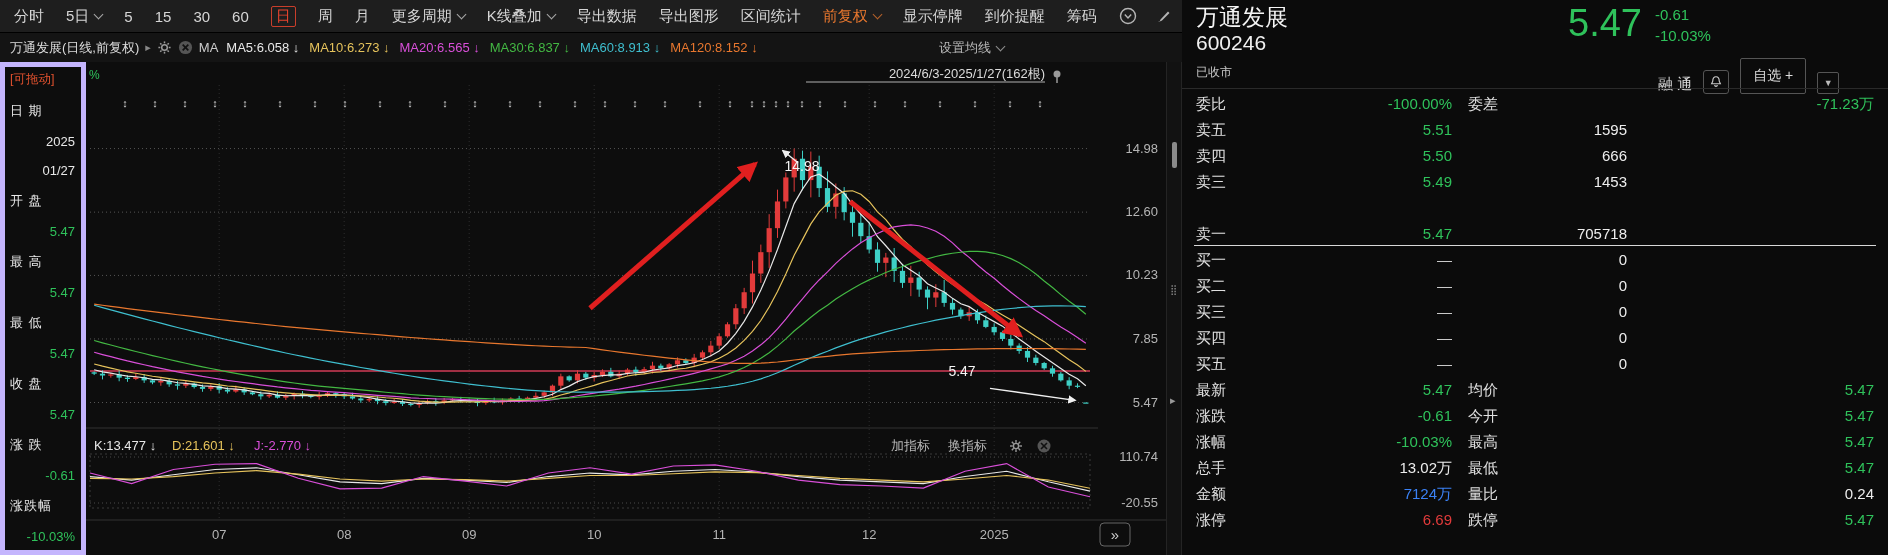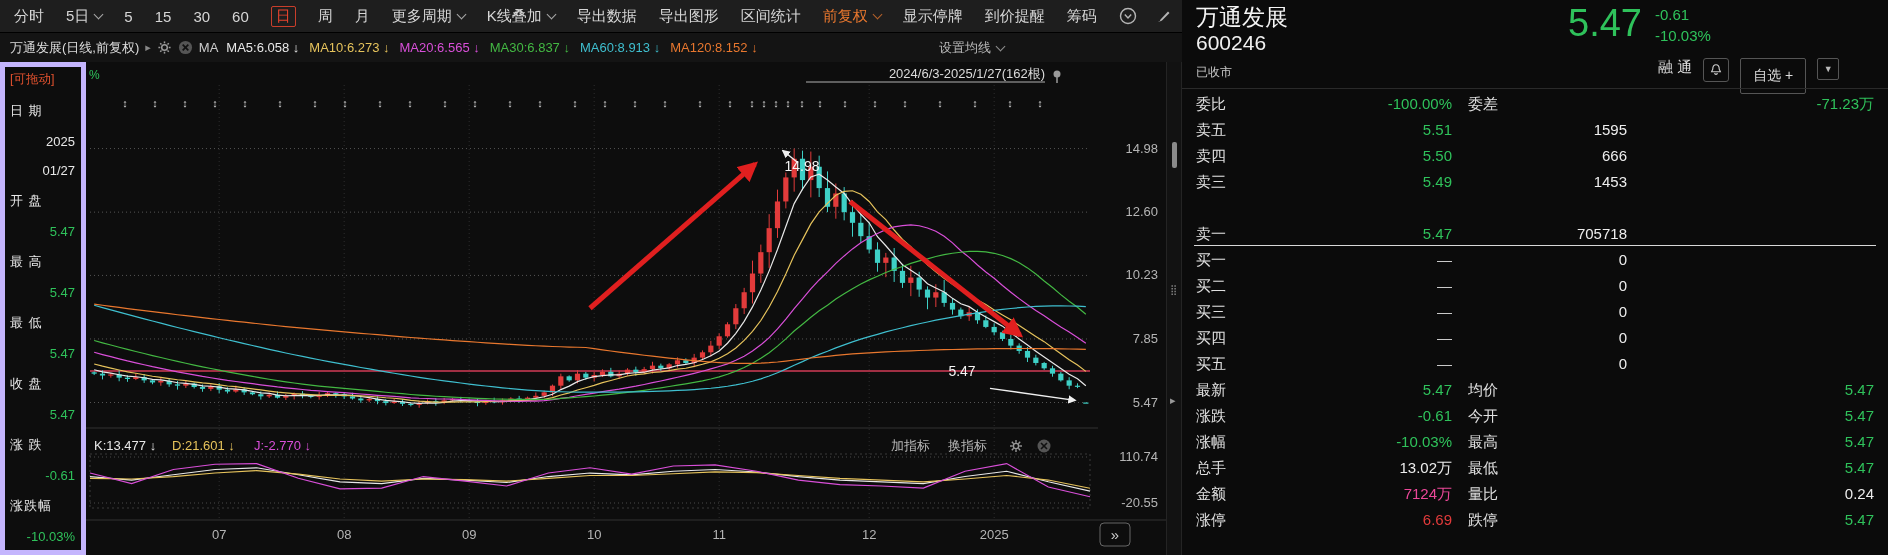--- a/index.html
+++ b/index.html
@@ -43,33 +43,33 @@
   .sp-grip{position:absolute;left:3px;top:222px;color:#808080;font-size:10px;}
   .sp-arrow{position:absolute;left:3px;top:332px;color:#9a9a9a;font-size:11px;}
   
   .right-panel{position:absolute;left:1182px;top:0;width:706px;height:555px;background:#0b0b0b;}
   .rp-name{position:absolute;left:14px;top:2px;font-size:23px;color:#f5f5f5;}
   .rp-code{position:absolute;left:14px;top:31px;font-size:21px;color:#f0f0f0;}
   .rp-status{position:absolute;left:14px;top:64px;font-size:12px;color:#c8c8c8;}
   .rp-price{position:absolute;left:300px;top:2px;width:160px;text-align:right;font-size:38px;color:#2fc25b;}
   .rp-chg{position:absolute;left:473px;top:6px;font-size:15px;color:#2fc25b;}
   .rp-chgpct{position:absolute;left:473px;top:27px;font-size:15px;color:#2fc25b;}
-  .rp-tags{position:absolute;left:476px;top:58px;display:flex;align-items:flex-start;gap:11px;font-size:15px;color:#ddd;}
+  .rp-tags{position:absolute;left:476px;top:58px;display:flex;align-items:flex-end;gap:11px;font-size:15px;color:#ddd;}
   .rp-bellbox{width:24px;height:22px;border:1px solid #555;border-radius:3px;display:flex;align-items:center;justify-content:center;}
   .rp-watch{border:1px solid #555;border-radius:2px;padding:8px 12px;font-size:14px;color:#ddd;}
   .rp-dd{border:1px solid #555;border-radius:2px;width:20px;height:20px;display:flex;align-items:center;
          justify-content:center;font-size:9px;color:#bbb;}
   .rp-sep{position:absolute;left:0;top:88px;width:706px;height:1px;background:#2a2a2a;}
   #quote-rows{position:absolute;left:0;top:0;width:706px;height:555px;}
   .qrow{position:absolute;left:0;width:706px;height:26px;font-size:15px;text-align:center;}
   .qrow span{position:absolute;top:3px;}
   .q-l1{left:14px;color:#e0e0e0;}
   .q-v1{right:436px;} .q-cnt{right:261px;color:#eee;}
   .q-l2{left:286px;color:#e0e0e0;} .q-v2{right:14px;}
-  .cl-g{color:#2fc25b;} .cl-r{color:#e23b3b;} .cl-c{color:#ec4899;}
+  .cl-g{color:#2fc25b;} .cl-r{color:#e23b3b;} .cl-c{color:#3b82f6;}
   .cl-w{color:#ececec;} .cl-gray{color:#c9c9c9;}
   .q-div{position:absolute;left:12px;width:682px;height:1px;background:#d8d8d8;}
 </style>
 </head>
 <body>
 
 <div class="screen">
 
   <div class="toolbar" id="toolbar">
       <span class="tb-item">分时</span>

